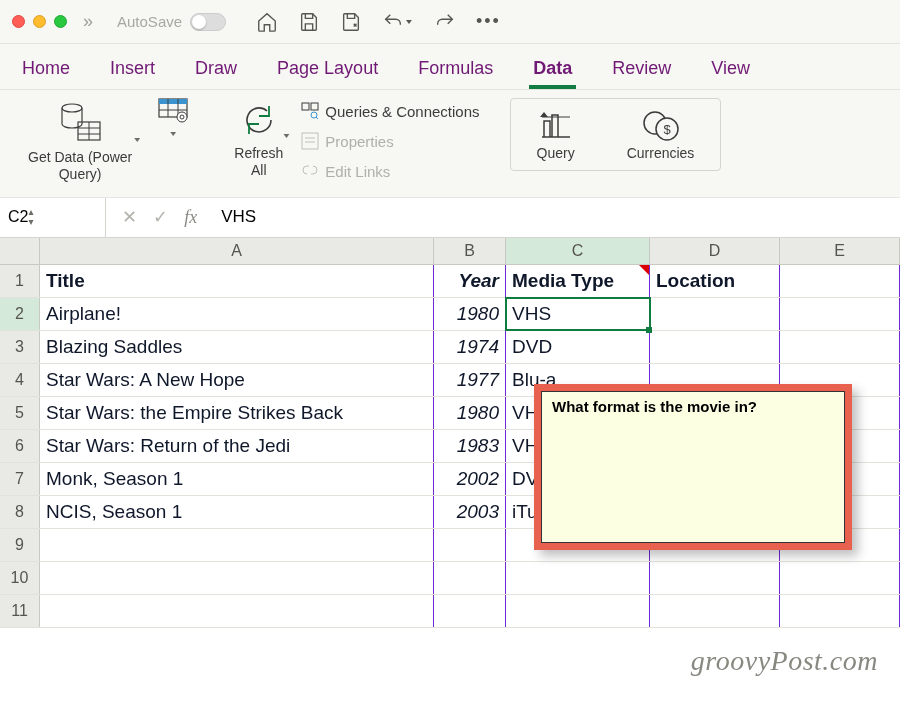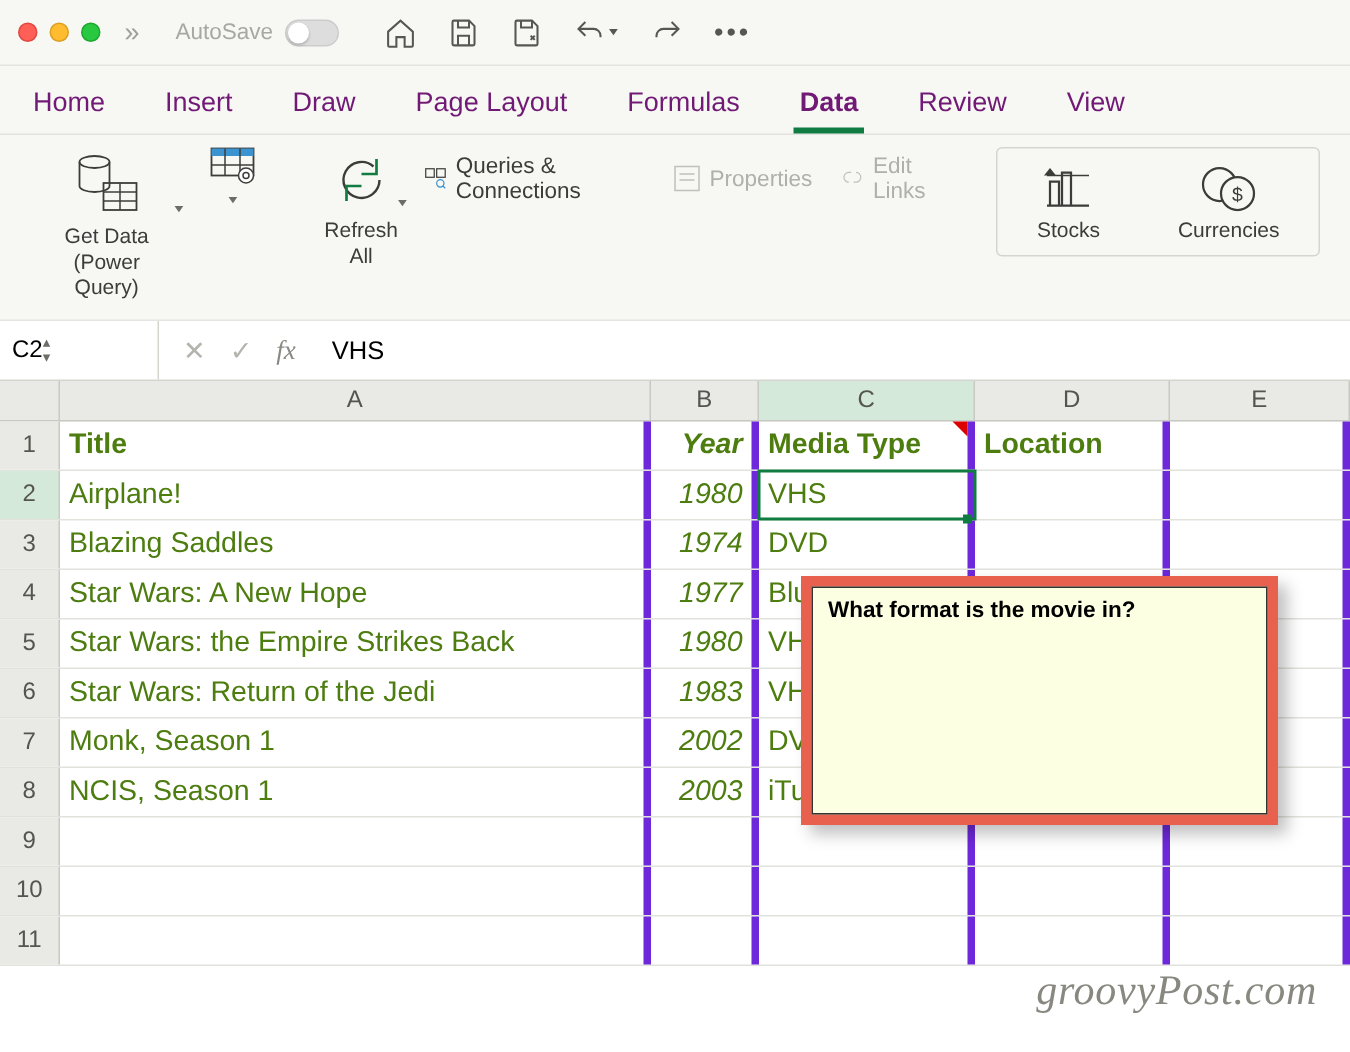--- a/index.html
+++ b/index.html
@@ -47,21 +47,21 @@
 
 
 .grid { position:relative; }
 .chead { display:flex; background:#e9e9e5; border-bottom:1px solid #c9c9c4; }
 .cell-corner { width:40px; height:26px; border-right:1px solid #c9c9c4; background:#e9e9e5; }
 .ch { height:26px; display:flex; align-items:center; justify-content:center; font-size:16px; color:#555550; border-right:1px solid #c9c9c4; }
 .ch.sel { background:#d5e9db; }
 .row { display:flex; border-bottom:1px solid #e2e2dd; height:33px; }
 .rh { width:40px; display:flex; align-items:center; justify-content:center; background:#e9e9e5; border-right:1px solid #c9c9c4; font-size:16px; color:#555550; }
 .rh.sel { background:#d5e9db; }
-.cell { border-right:5px solid #6d28d9; display:flex; align-items:center; padding:0 6px; font-size:19px; color:#4d7c0f; }
+.cell { border-right:1px solid #6d28d9; display:flex; align-items:center; padding:0 6px; font-size:19px; color:#0f172a; }
 .cell.bold { font-weight:700; }
 .cell.right { justify-content:flex-end;font-style:italic; }
 .cell-sel { outline:2px solid #107c41; outline-offset:-1px; position:relative; }
 .cell-sel::after { content:""; position:absolute; right:-3px; bottom:-3px; width:6px; height:6px; background:#107c41; }
 .comment-ind { position:absolute; top:0; right:0; width:0; height:0; border-top:10px solid #d00; border-left:10px solid transparent; }
 
 
 .cA { width:394px; } .cB { width:72px; } .cC { width:144px; } .cD { width:130px; } .cE { width:120px; }
 
 
@@ -168,21 +168,21 @@
     <div class="rbtn">
       <svg width="36" height="36" viewBox="0 0 36 36">
           <path d="M30 18a12 12 0 1 1-4-9" fill="none" stroke="#3c3c3a" stroke-width="1.6"></path>
           <path d="M28 4l0 10-10 0" fill="none" stroke="#107c41" stroke-width="1.8"></path>
           <path d="M8 32l0-10 10 0" fill="none" stroke="#107c41" stroke-width="1.8"></path>
         </svg>
       <span class="chev" style="align-self:flex-end;margin-top:-12px;margin-right:-8px">▼</span>
       <div class="rbtn-label" style="white-space:pre-line">Refresh
 All</div>
     </div>
-    <div style="display:flex;flex-direction:row;gap:20px;padding-top:2px">
+    <div style="display:flex;flex-direction:column;gap:8px;padding-top:2px">
       <div class="ritem">
           <svg width="18" height="18" viewBox="0 0 18 18">
             <rect x="1" y="1" width="7" height="7" fill="none" stroke="#3c3c3a"></rect>
             <rect x="10" y="1" width="7" height="7" fill="none" stroke="#3c3c3a"></rect>
             <circle cx="13" cy="13" r="3" fill="none" stroke="#3b94d0"></circle>
             <line x1="15" y1="15" x2="17" y2="17" stroke="#3b94d0"></line>
           </svg>
           <span>Queries &amp; Connections</span>
         </div>
       <div class="ritem disabled">
@@ -202,21 +202,21 @@
     </div>
   </div>
 
   <div class="rbox">
     <div class="rbtn">
       <svg width="36" height="32" viewBox="0 0 36 32">
           <path d="M4 28h28M6 28V12h6v16M14 28V6h6v22" fill="none" stroke="#3c3c3a" stroke-width="1.5"></path>
           <path d="M4 8l28 0" stroke="#3c3c3a"></path>
           <path d="M2 8l4-5 4 5z" fill="#3c3c3a"></path>
         </svg>
-      <div class="rbtn-label">Stocks</div>
+      <div class="rbtn-label">Query</div>
     </div>
     <div class="rbtn">
       <svg width="40" height="32" viewBox="0 0 40 32">
           <ellipse cx="14" cy="14" rx="11" ry="11" fill="none" stroke="#3c3c3a" stroke-width="1.5"></ellipse>
           <ellipse cx="26" cy="20" rx="11" ry="11" fill="#f7f7f4" stroke="#3c3c3a" stroke-width="1.5"></ellipse>
           <text x="26" y="25" font-size="13" text-anchor="middle" fill="#3c3c3a">$</text>
         </svg>
       <div class="rbtn-label">Currencies</div>
     </div>
   </div>

